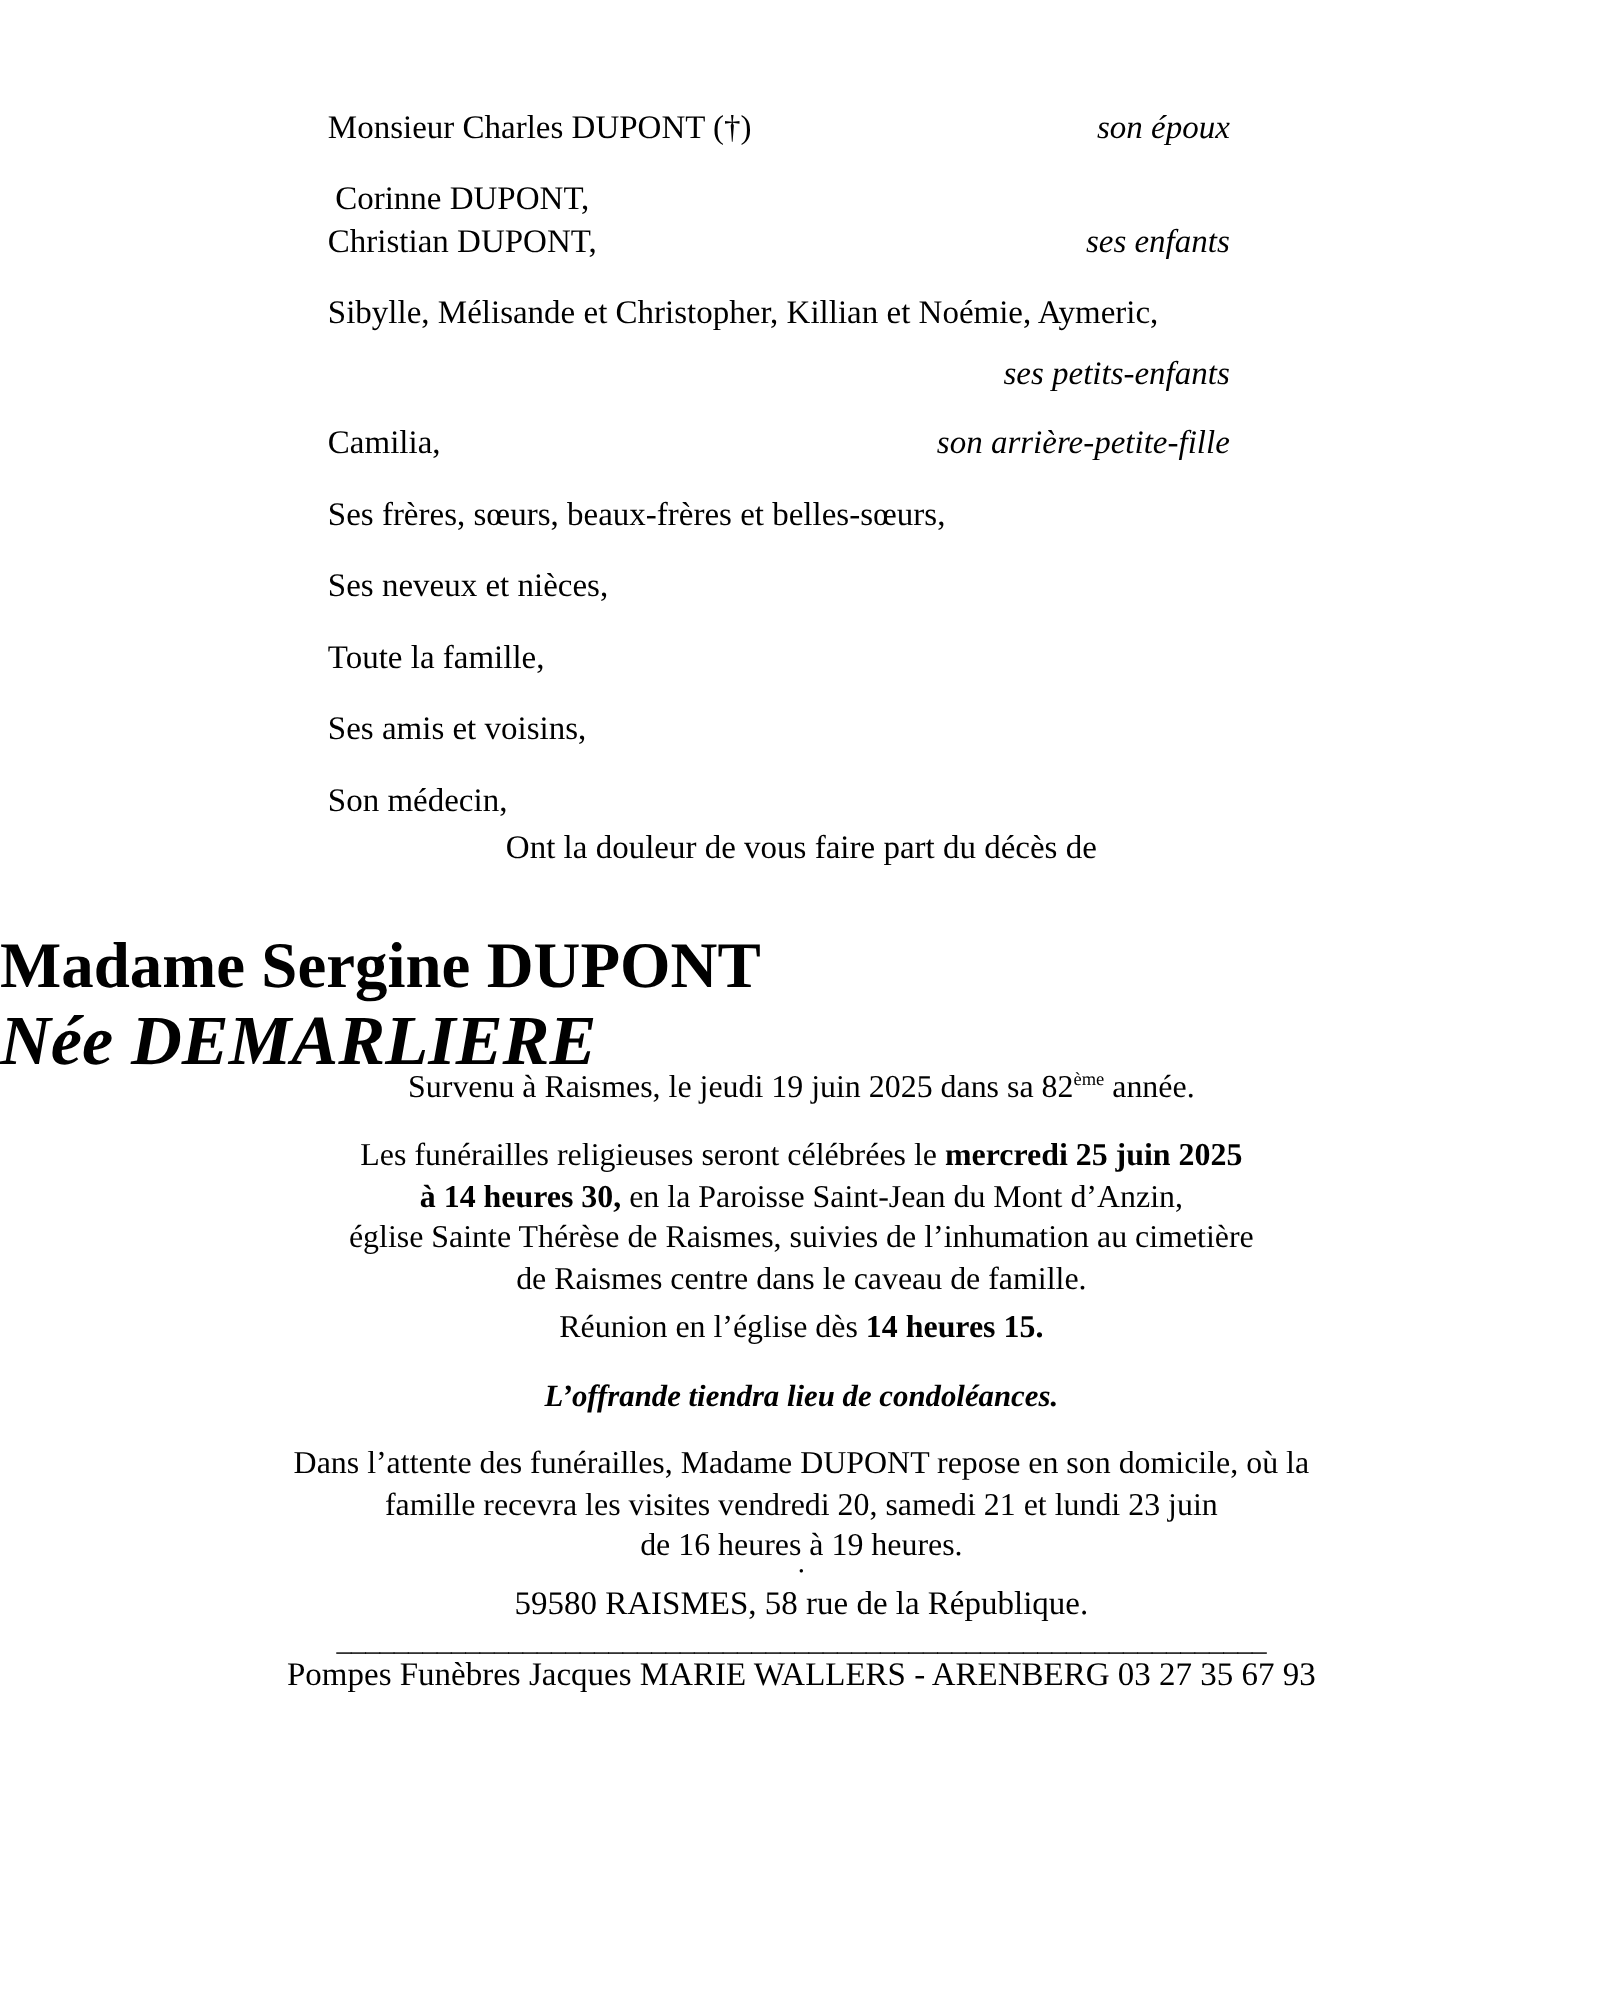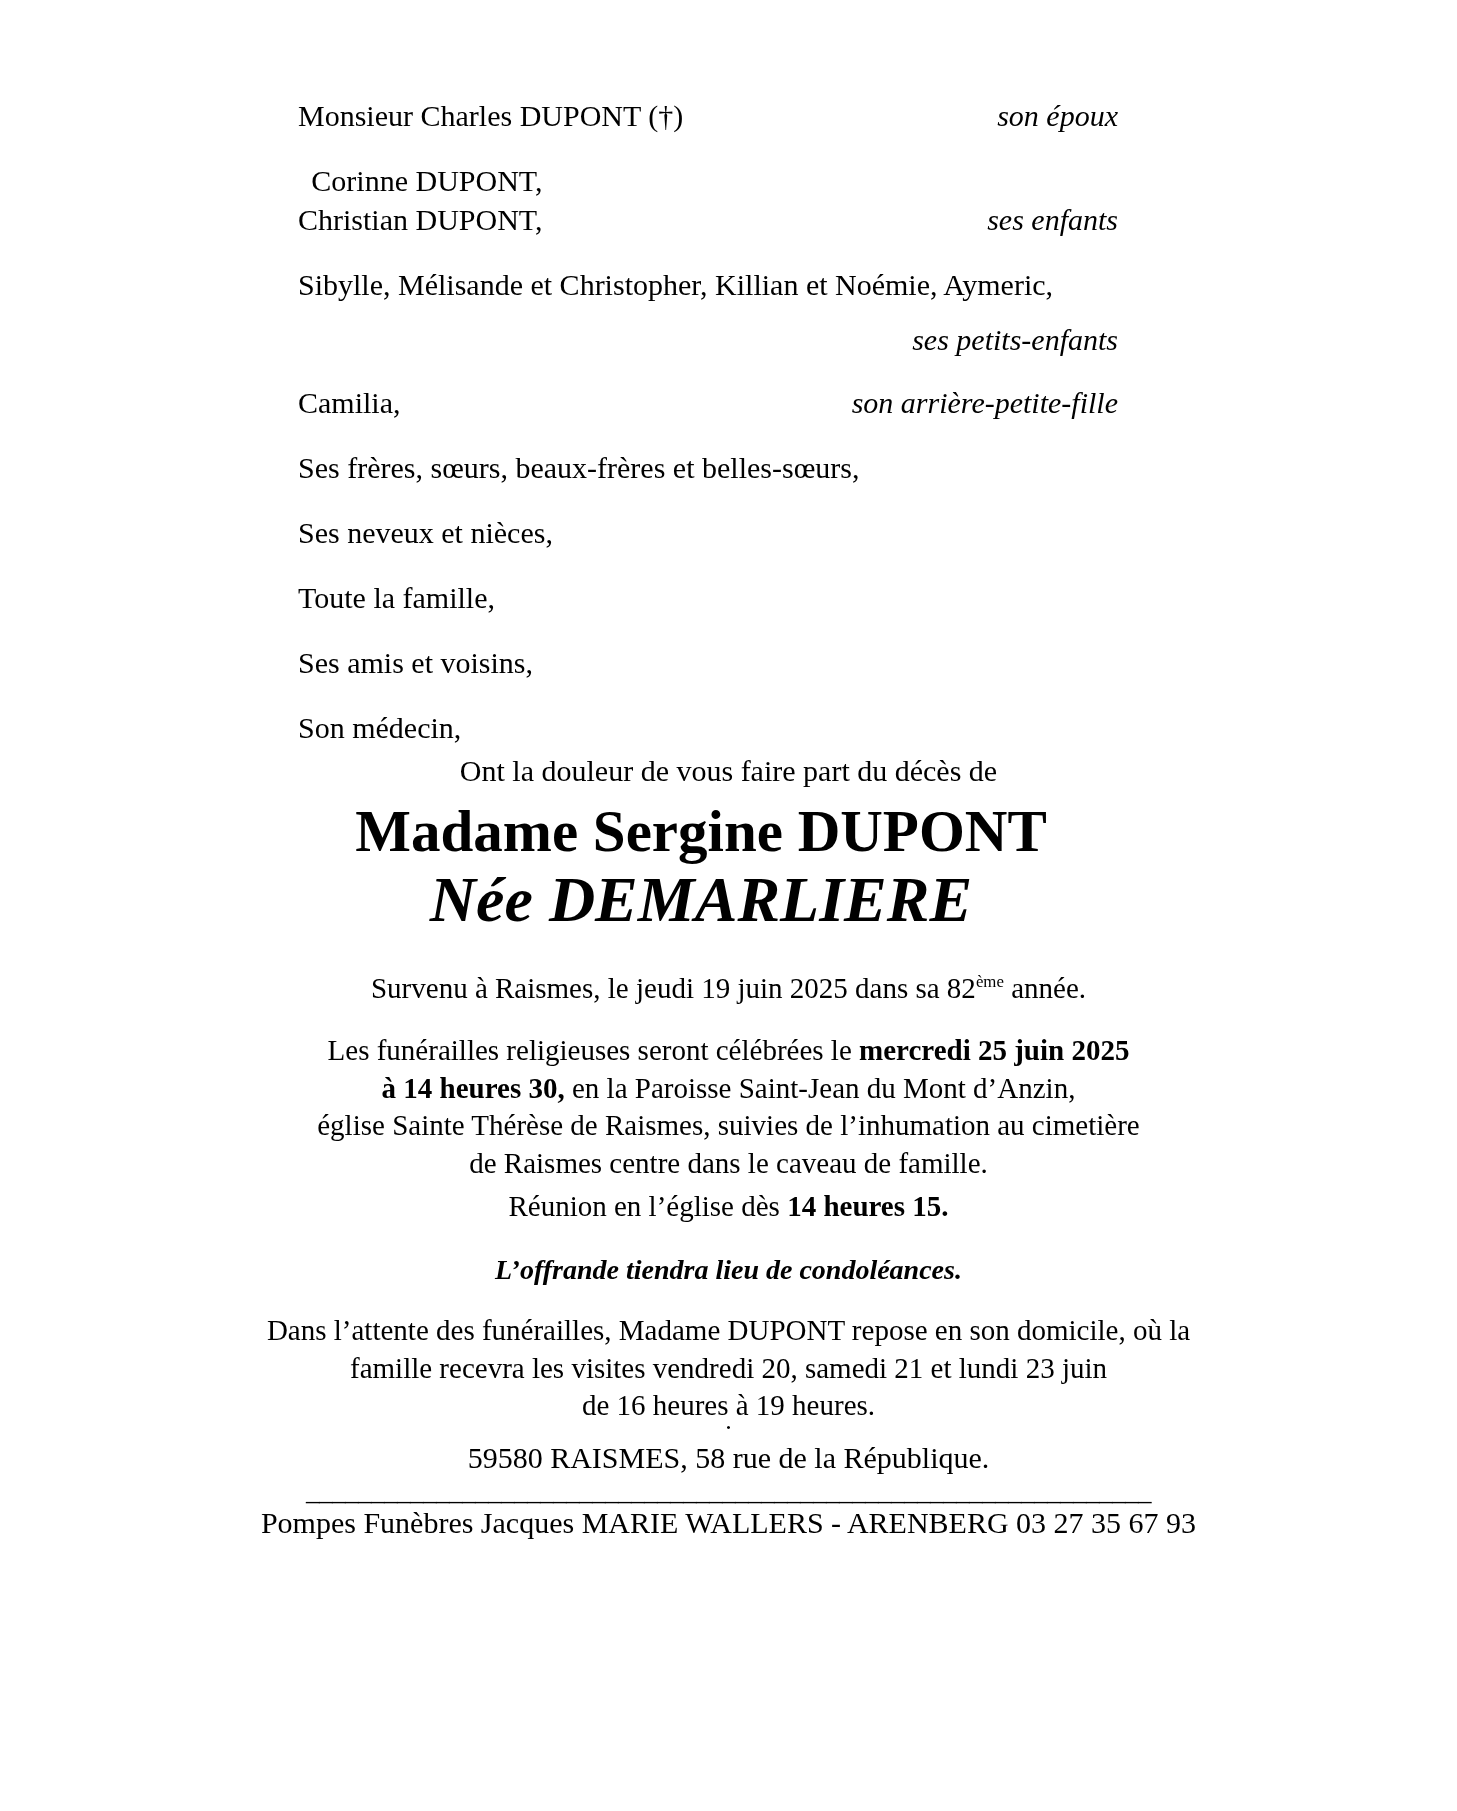--- a/index.html
+++ b/index.html
@@ -33,21 +33,21 @@
     font-size: 30px;
     line-height: 1.30;
   }
   .rel-row {
     display: flex;
     justify-content: space-between;
     align-items: baseline;
     width: 100%;
   }
   .rel-left {
-    text-align: right;
+    text-align: center;
     white-space: pre-line;
   }
   .rel-right {
     font-style: italic;
     text-align: right;
     white-space: nowrap;
     padding-left: 20px;
   }
   .rel-block { margin-bottom: 26px; }
   .rel-block.tight { margin-bottom: 24px; }
@@ -66,23 +66,22 @@
     left: 0;
     top: 738px;
     width: 1457px;
     text-align: center;
     font-size: 30px;
     margin-top: 16px;
   }
   .deceased-name {
     position: absolute;
     left: 0;
-    top: 798px;
+    top: 844px;
     width: 1402px;
-    text-align: center;
     font-weight: bold;
     font-size: 59px;
     line-height: 1.12;
   }
   .deceased-name .line2 {
     font-size: 64px;
     font-style: italic;
   }
 
   .body-text {

